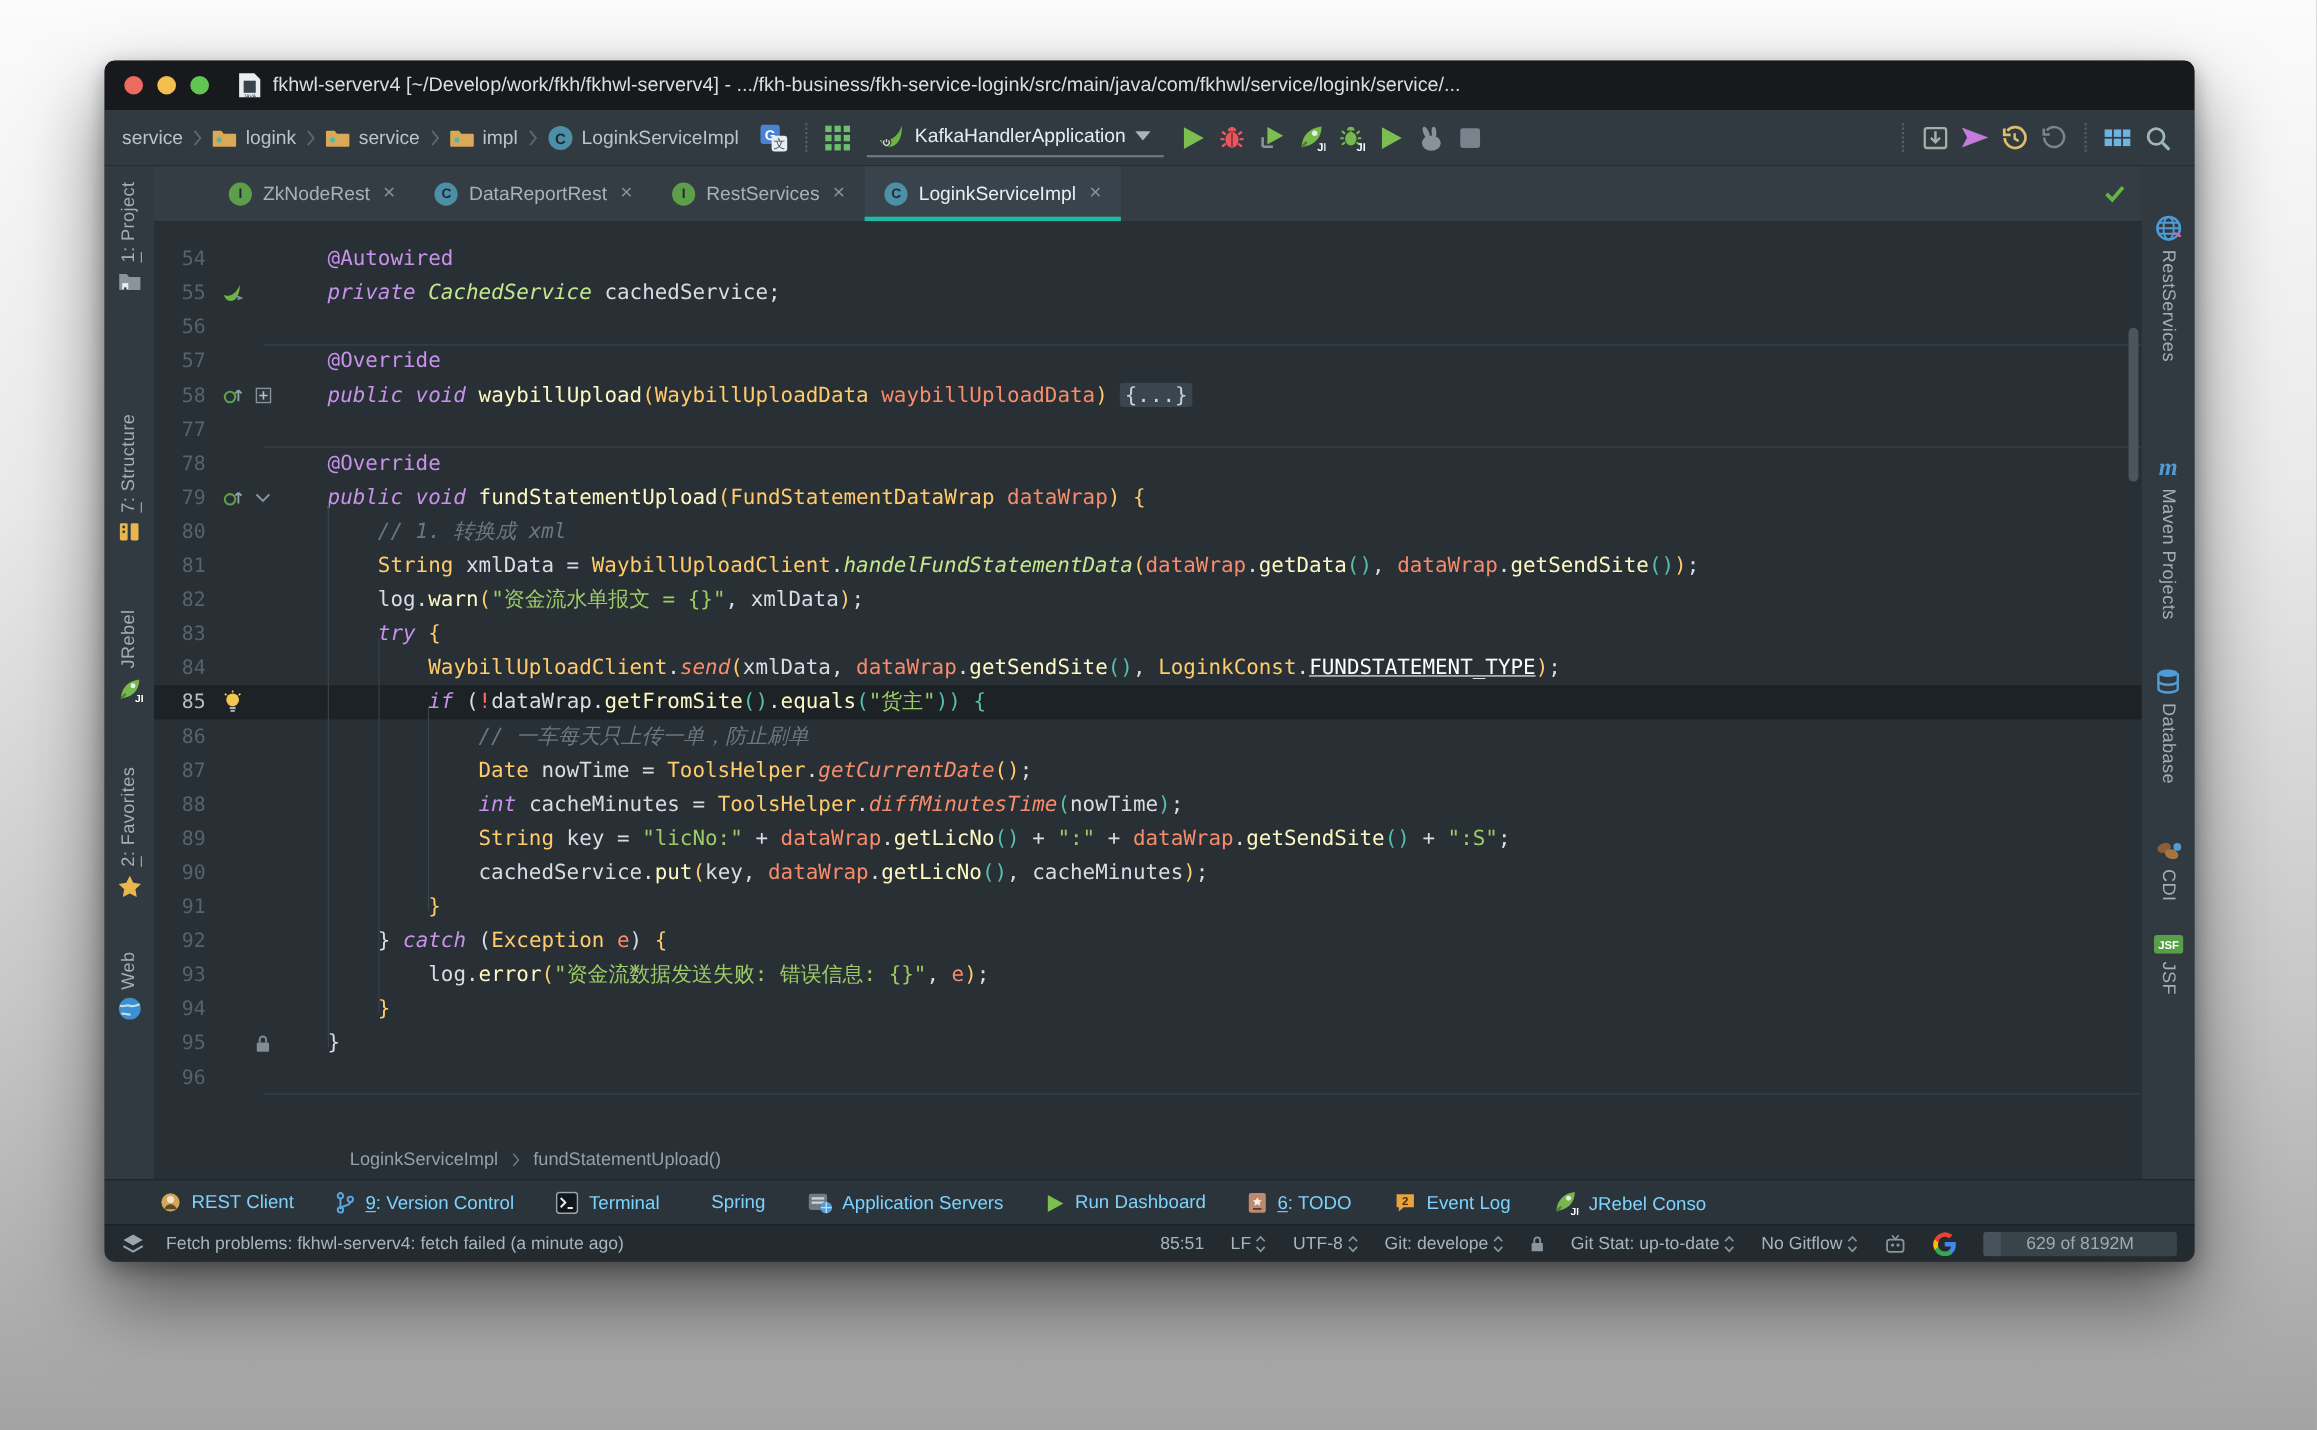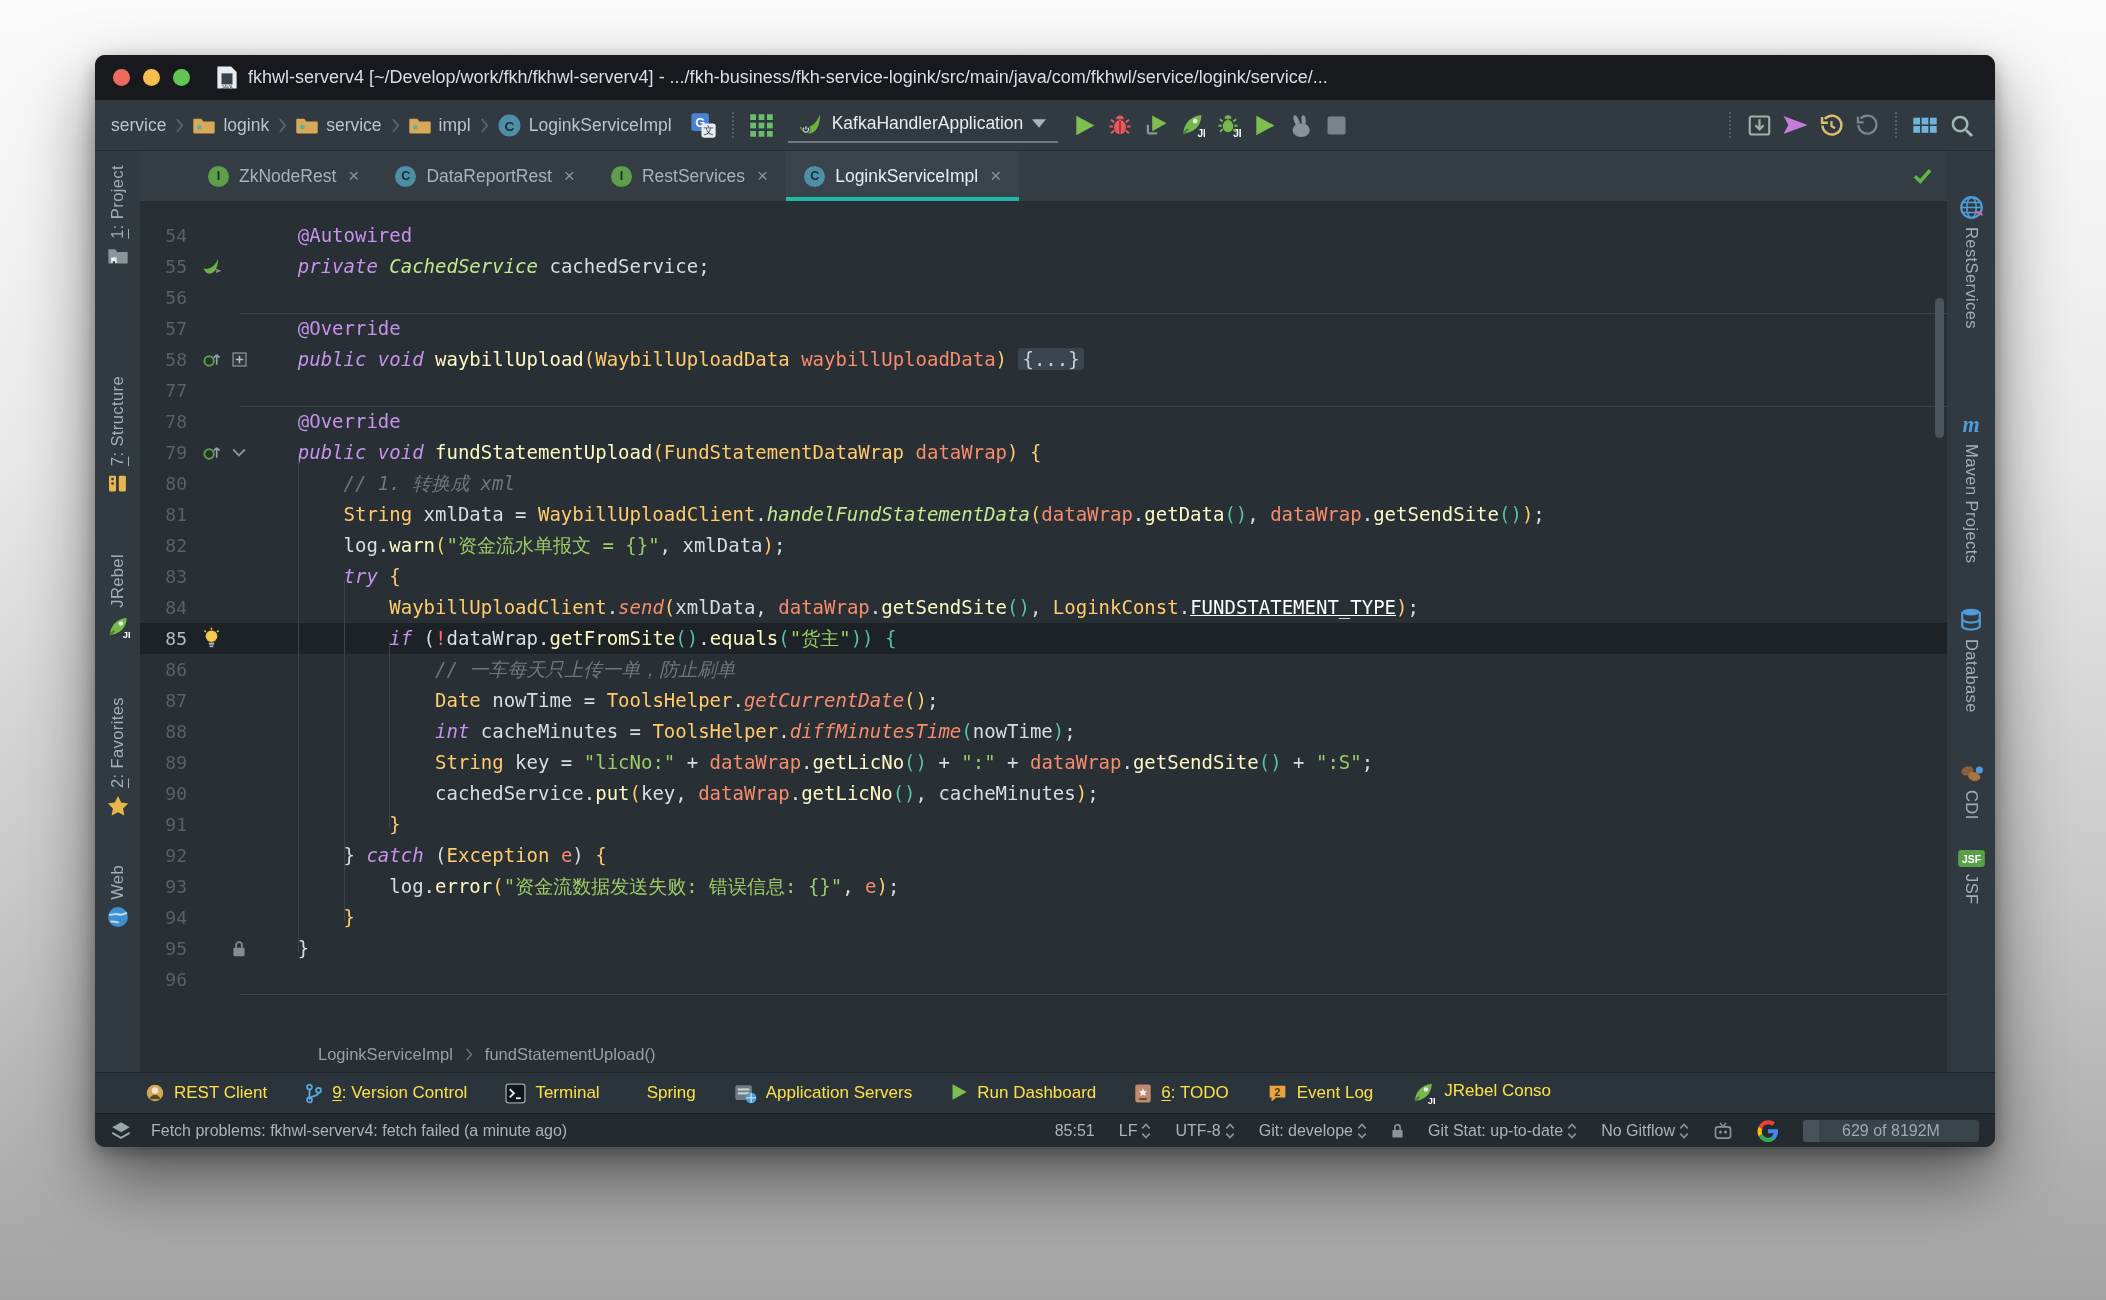--- a/index.html
+++ b/index.html
@@ -73,21 +73,21 @@
   .tk-smth{color:#f78c6c;font-style:italic}.tk-prm{color:#f78c6c}.tk-str{color:#9ccc65}
   .tk-cmt{color:#6d7780;font-style:italic}.tk-yel{color:#ffcb6b}.tk-grn{color:#56c1a8}
   .tk-red{color:#ff6b68}.tk-cnst{color:#ffffff;text-decoration:underline}
   .tk-fold{background:#3a4550;border-radius:3px;padding:0 4px;color:#c9d2d9}
   .scrollthumb{position:absolute;right:3px;top:96px;width:9px;height:140px;border-radius:5px;background:#4a555c}
   .edbread{height:36px;background:#282f35;display:flex;align-items:center;gap:12px;padding-left:178px;flex:none;
            color:#93a1aa;font-size:16.5px}
   
   .bottombar{height:40px;background:#2b343b;border-top:1px solid #1e2529;display:flex;align-items:center;
              gap:38px;padding-left:50px;flex:none;overflow:hidden;white-space:nowrap}
-  .bitem{display:flex;align-items:flex-start;gap:9px;color:#fde047;font-size:17px;flex:none}
+  .bitem{display:flex;align-items:flex-end;gap:9px;color:#7dd3fc;font-size:17px;flex:none}
   .statusbar{height:33px;background:#232b31;border-top:1px solid #1a2025;display:flex;align-items:center;
              padding:0 16px 0 16px;gap:14px;flex:none;color:#a9b4bb;font-size:16px;white-space:nowrap}
   .sitem{display:flex;align-items:center;gap:4px;flex:none}
   .sb-right{margin-left:auto;display:flex;gap:24px}
   .mem{width:176px;height:22px;background:#39434a;border-radius:3px;position:relative;display:flex;
        align-items:center;justify-content:center;color:#9fa9b0;overflow:hidden}
   .mem-used{position:absolute;left:0;top:0;bottom:0;width:16px;background:#475automatic}
   .mem-used{background:#47525a}
   .mem span{position:relative}
   u{text-underline-offset:2px}

